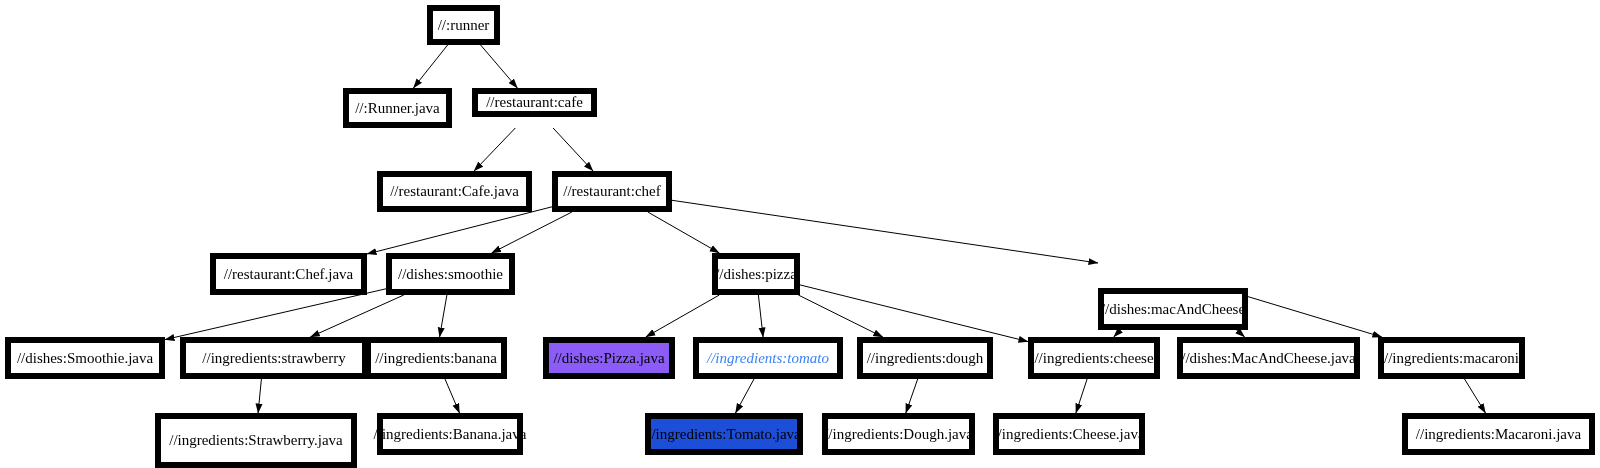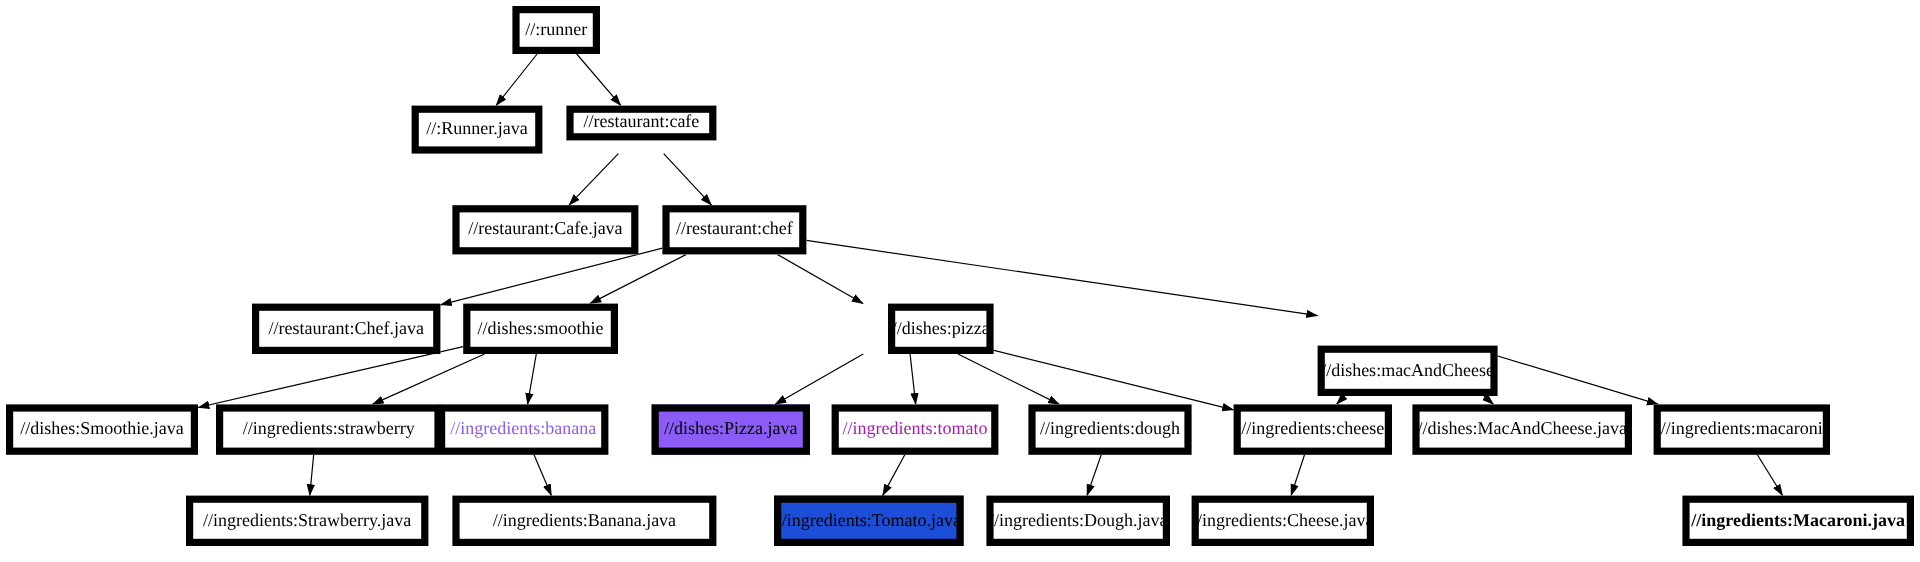--- a/index.html
+++ b/index.html
@@ -69,31 +69,31 @@
       </g>
   </svg>
   <div id="node-layer">
       <div class="node" style="left: 427px; top: 5px; width: 73px; height: 40px; border-color: rgb(0, 0, 0); background: rgb(255, 255, 255); color: rgb(0, 0, 0);">//:runner</div>
       <div class="node" style="left: 343px; top: 88px; width: 109px; height: 40px; border-color: rgb(0, 0, 0); background: rgb(255, 255, 255); color: rgb(0, 0, 0);">//:Runner.java</div>
       <div class="node" style="left: 472px; top: 88px; width: 125px; height: 29px; border-color: rgb(0, 0, 0); background: rgb(255, 255, 255); color: rgb(0, 0, 0);">//restaurant:cafe</div>
       <div class="node" style="left: 377px; top: 171px; width: 155px; height: 41px; border-color: rgb(0, 0, 0); background: rgb(255, 255, 255); color: rgb(0, 0, 0);">//restaurant:Cafe.java</div>
       <div class="node" style="left: 552px; top: 171px; width: 120px; height: 41px; border-color: rgb(0, 0, 0); background: rgb(255, 255, 255); color: rgb(0, 0, 0);">//restaurant:chef</div>
       <div class="node" style="left: 210px; top: 253px; width: 157px; height: 42px; border-color: rgb(0, 0, 0); background: rgb(255, 255, 255); color: rgb(0, 0, 0);">//restaurant:Chef.java</div>
       <div class="node" style="left: 386px; top: 253px; width: 129px; height: 42px; border-color: rgb(0, 0, 0); background: rgb(255, 255, 255); color: rgb(0, 0, 0);">//dishes:smoothie</div>
-      <div class="node" style="left: 712px; top: 253px; width: 88px; height: 42px; border-color: rgb(0, 0, 0); background: rgb(255, 255, 255); color: rgb(0, 0, 0); margin-left: 28px;">//dishes:pizza</div>
+      <div class="node" style="left: 712px; top: 253px; width: 88px; height: 42px; border-color: rgb(0, 0, 0); background: rgb(255, 255, 255); color: rgb(0, 0, 0);">//dishes:pizza</div>
       <div class="node" style="left: 1098px; top: 253px; width: 150px; height: 42px; border-color: rgb(0, 0, 0); background: rgb(255, 255, 255); color: rgb(0, 0, 0); margin-top: 35px;">//dishes:macAndCheese</div>
       <div class="node" style="left: 5px; top: 337px; width: 160px; height: 42px; border-color: rgb(0, 0, 0); background: rgb(255, 255, 255); color: rgb(0, 0, 0);">//dishes:Smoothie.java</div>
       <div class="node" style="left: 180px; top: 337px; width: 188px; height: 42px; border-color: rgb(0, 0, 0); background: rgb(255, 255, 255); color: rgb(0, 0, 0);">//ingredients:strawberry</div>
-      <div class="node" style="left: 365px; top: 337px; width: 142px; height: 42px; border-color: rgb(0, 0, 0); background: rgb(255, 255, 255); color: #8b5cf6;">//ingredients:banana</div>
+      <div class="node" style="left: 365px; top: 337px; width: 142px; height: 42px; border-color: rgb(0, 0, 0); background: rgb(255, 255, 255); color: #000000;">//ingredients:banana</div>
       <div class="node" style="left: 543px; top: 337px; width: 132px; height: 42px; border-color: rgb(0, 0, 0); background: #8b5cf6; color: rgb(0, 0, 0);">//dishes:Pizza.java</div>
-      <div class="node" style="left: 693px; top: 337px; width: 139px; height: 42px; border-color: rgb(0, 0, 0); background: rgb(255, 255, 255); color: #a21caf;">//ingredients:tomato</div>
+      <div class="node" style="left: 693px; top: 337px; width: 150px; height: 42px; border-color: rgb(0, 0, 0); background: rgb(255, 255, 255); color: #3b82f6; font-style: italic;">//ingredients:tomato</div>
       <div class="node" style="left: 857px; top: 337px; width: 136px; height: 42px; border-color: rgb(0, 0, 0); background: rgb(255, 255, 255); color: rgb(0, 0, 0);">//ingredients:dough</div>
       <div class="node" style="left: 1028px; top: 337px; width: 132px; height: 42px; border-color: rgb(0, 0, 0); background: rgb(255, 255, 255); color: rgb(0, 0, 0);">//ingredients:cheese</div>
       <div class="node" style="left: 1177px; top: 337px; width: 183px; height: 42px; border-color: rgb(0, 0, 0); background: rgb(255, 255, 255); color: rgb(0, 0, 0);">//dishes:MacAndCheese.java</div>
       <div class="node" style="left: 1378px; top: 337px; width: 147px; height: 42px; border-color: rgb(0, 0, 0); background: rgb(255, 255, 255); color: rgb(0, 0, 0);">//ingredients:macaroni</div>
-      <div class="node" style="left: 155px; top: 413px; width: 202px; height: 42px; border-color: rgb(0, 0, 0); background: rgb(255, 255, 255); color: rgb(0, 0, 0);">//ingredients:Strawberry.java</div>
-      <div class="node" style="left: 377px; top: 413px; width: 220px; height: 42px; border-color: rgb(0, 0, 0); background: rgb(255, 255, 255); color: rgb(0, 0, 0);">//ingredients:Banana.java</div>
+      <div class="node" style="left: 155px; top: 413px; width: 202px; height: 55px; border-color: rgb(0, 0, 0); background: rgb(255, 255, 255); color: rgb(0, 0, 0);">//ingredients:Strawberry.java</div>
+      <div class="node" style="left: 377px; top: 413px; width: 146px; height: 42px; border-color: rgb(0, 0, 0); background: rgb(255, 255, 255); color: rgb(0, 0, 0);">//ingredients:Banana.java</div>
       <div class="node" style="left: 645px; top: 413px; width: 158px; height: 42px; border-color: rgb(0, 0, 0); background: #1d4ed8; color: rgb(0, 0, 0);">//ingredients:Tomato.java</div>
       <div class="node" style="left: 822px; top: 413px; width: 153px; height: 42px; border-color: rgb(0, 0, 0); background: rgb(255, 255, 255); color: rgb(0, 0, 0);">//ingredients:Dough.java</div>
       <div class="node" style="left: 993px; top: 413px; width: 152px; height: 42px; border-color: rgb(0, 0, 0); background: rgb(255, 255, 255); color: rgb(0, 0, 0);">//ingredients:Cheese.java</div>
-      <div class="node" style="left: 1402px; top: 413px; width: 193px; height: 42px; border-color: rgb(0, 0, 0); background: rgb(255, 255, 255); color: rgb(0, 0, 0); font-weight: bold;">//ingredients:Macaroni.java</div>
+      <div class="node" style="left: 1402px; top: 413px; width: 193px; height: 42px; border-color: rgb(0, 0, 0); background: rgb(255, 255, 255); color: rgb(0, 0, 0);">//ingredients:Macaroni.java</div>
     </div>
 </div>
 
 </body></html>

